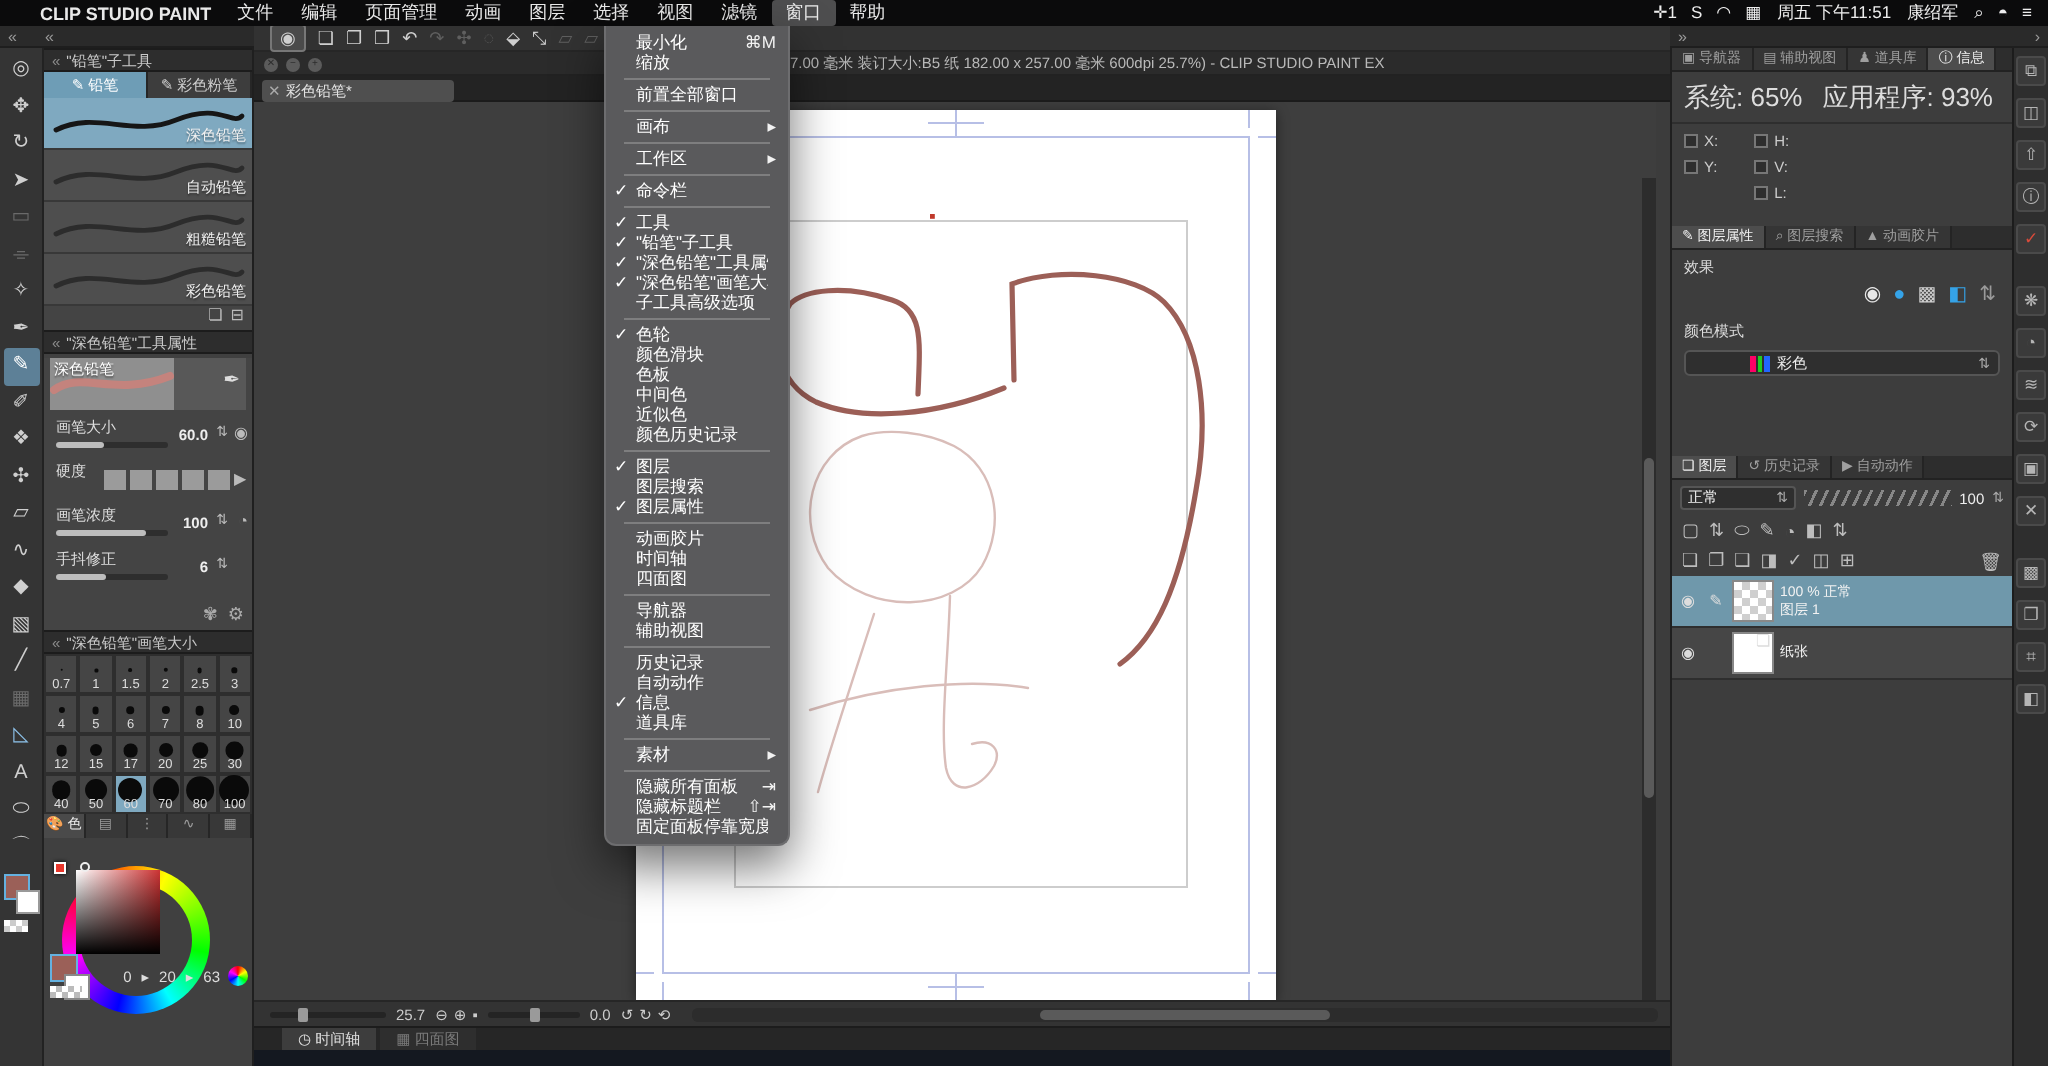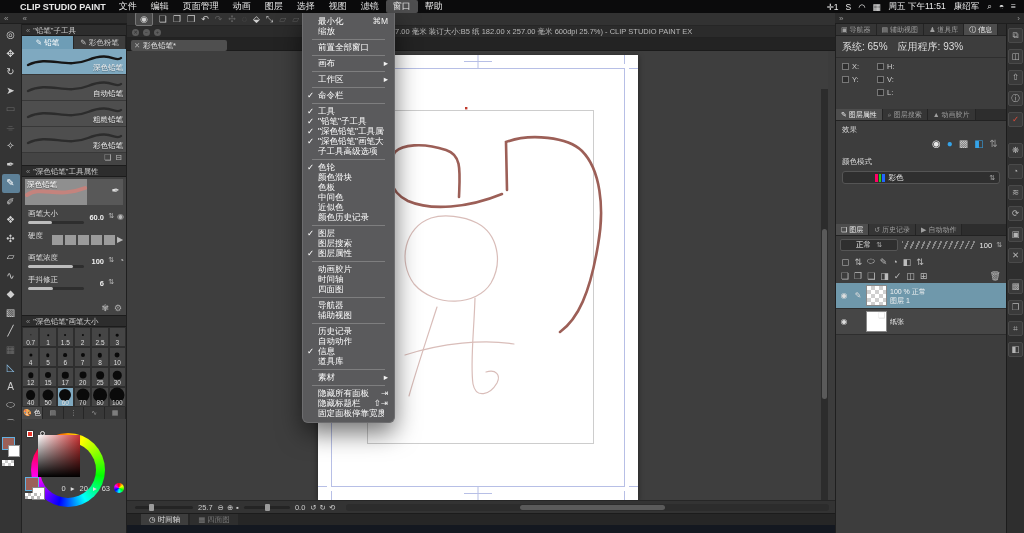--- a/index.html
+++ b/index.html
@@ -122,36 +122,36 @@
   .btab.dim{color:#7a7a7a;background:#2e2e2e;}
   #bottomstrip{position:absolute;left:0;top:512px;width:708px;height:8px;background:#141820;}
   
   #rightcol{position:absolute;left:835px;top:24px;width:171px;height:509px;background:#3d3d3d;border-left:1px solid #1f1f1f;}
   #rightslim{position:absolute;left:835px;top:13px;width:189px;height:11px;background:#2a2a2a;color:#9a9a9a;
     font-size:8px;display:flex;align-items:center;justify-content:space-between;padding:0 4px;border-bottom:1px solid #1e1e1e;}
   .rtabs{display:flex;height:12px;background:#2d2d2d;border-bottom:1px solid #222;}
   .rtab{font-size:7px;color:#9f9f9f;line-height:12px;padding:0 5px;background:#353535;border-right:1px solid #242424;
     white-space:nowrap;overflow:hidden;}
   .rtab.sel{background:#4d4d4d;color:#f0f0f0;}
-  #info-stats{font-size:10px;color:#ddd;padding:4px 6px 3px;border-bottom:1px solid #2e2e2e;display:flex;gap:10px;}
+  #info-stats{font-size:13px;color:#ddd;padding:4px 6px 3px;border-bottom:1px solid #2e2e2e;display:flex;gap:10px;}
   #info-fields{display:flex;padding:4px 6px;gap:18px;}
   .ifcol{display:flex;flex-direction:column;gap:4px;}
   .ifield{display:flex;align-items:center;gap:3px;font-size:7.5px;color:#ccc;}
   .ifield .cb{width:7px;height:7px;border:1px solid #777;background:#2e2e2e;}
   .rp-label{font-size:7.5px;color:#ddd;padding:4px 6px 2px;}
   #fx-icons{display:flex;justify-content:flex-end;gap:6px;padding:1px 8px 4px;align-items:center;}
   .fxi{font-size:10px;line-height:11px;}
   #cm-select{margin:2px 6px;height:13px;background:#2f2f2f;border:1px solid #555;border-radius:3px;
     display:flex;align-items:center;gap:4px;padding:0 4px;font-size:7.5px;color:#eee;}
   #cm-stripes{display:flex;gap:1px;margin-left:28px;}
   #cm-stripes i{width:2.5px;height:8px;display:block;}
   #cm-select .updn{margin-left:auto;color:#aaa;font-size:7px;}
   #blend-row{display:flex;align-items:center;gap:4px;padding:3px 4px;}
   #blend-sel{width:58px;height:12px;background:#2f2f2f;border:1px solid #555;border-radius:2px;font-size:7.5px;
-    color:#eee;display:flex;align-items:center;padding:0 15px;justify-content:space-between;}
+    color:#eee;display:flex;align-items:center;padding:0 3px;justify-content:space-between;}
   #opaq-zig{flex:1;height:8px;background:
      repeating-linear-gradient(115deg,#9a9a9a 0 1.5px,transparent 1.5px 5px);opacity:.8;}
   #opaq-val{font-size:7.5px;color:#eee;}
   .lyr-iconrow{display:flex;gap:5px;padding:2px 5px;color:#bdbdbd;font-size:9px;align-items:center;}
   .lrow{height:26px;display:flex;align-items:center;gap:3px;border-bottom:1px solid #2e2e2e;background:#464646;
     padding-left:2px;position:relative;}
   .lrow.sel{background:#6f98ab;}
   .lrow .eye{width:12px;text-align:center;color:#ddd;font-size:8px;}
   .lrow .pen{width:10px;text-align:center;color:#ddd;font-size:8px;}
   .lthumb{width:21px;height:21px;background:#fff;border:1px solid #888;}

